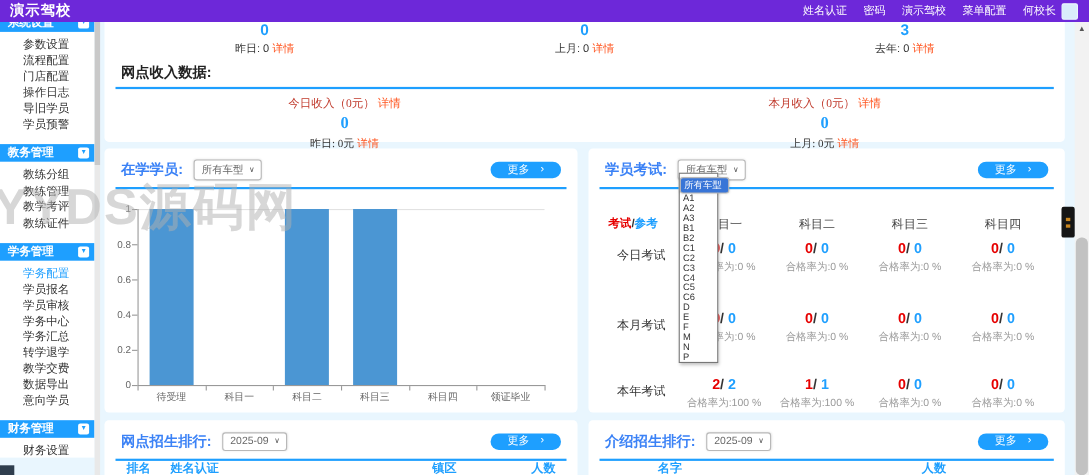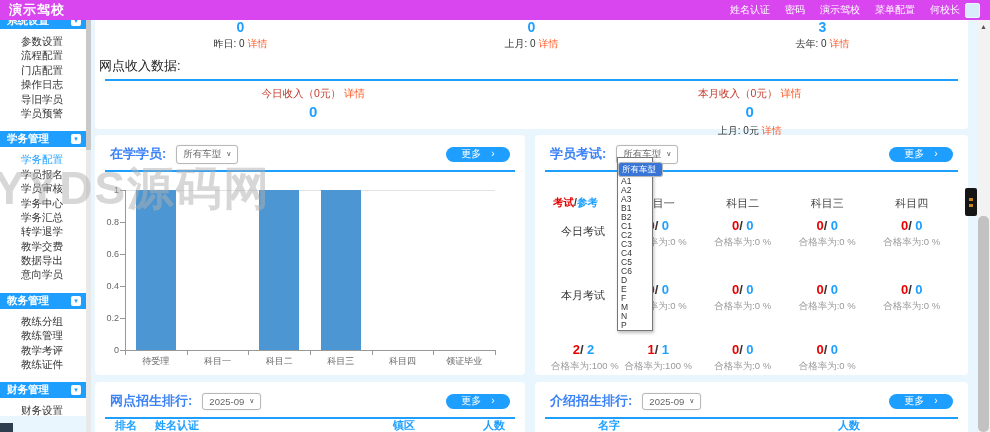--- a/index.html
+++ b/index.html
@@ -1,19 +1,19 @@
 <!DOCTYPE html>
 <html><head>
 <meta charset="utf-8">
 <style>
   html,body{margin:0;padding:0;background:#fff;}
   .screen{position:relative;width:990px;height:432px;overflow:hidden;background:#e9f6fe;
           font-family:"Liberation Sans","DejaVu Sans",sans-serif;-webkit-font-smoothing:antialiased;}
   
-  .header{position:absolute;left:0;top:0;width:990px;height:20px;background:#d946ef;z-index:20;display:flex;align-items:center;}
+  .header{position:absolute;left:0;top:0;width:990px;height:20px;background:#6d28d9;z-index:20;display:flex;align-items:center;}
   .brand{color:#fff;font-weight:bold;font-size:13px;padding-left:9px;letter-spacing:1px;}
   .hnav{margin-left:auto;display:flex;gap:15px;align-items:flex-end;}
   .hlink{color:#fff;font-size:10px;cursor:pointer;white-space:nowrap;}
   .huser{display:flex;align-items:center;gap:5px;color:#fff;font-size:10px;margin:0 10px 0 15px;cursor:pointer;}
   .avatar{width:13px;height:13px;background:#d9ecfb;border:1px solid #eaf5fe;border-radius:2px;display:inline-block;}
   
   .sidebar{position:absolute;left:0;top:4px;width:86px;height:412px;background:#fff;z-index:5;overflow:hidden;}
   .side-sec{margin-top:11px;}
   .side-sec:first-child{margin-top:9px;}
   .side-bar{height:16px;background:#1E9FFF;color:#fff;font-size:10.5px;font-weight:bold;display:flex;align-items:center;justify-content:space-between;padding:0 5px 0 7px;cursor:pointer;}
@@ -28,23 +28,23 @@
   .p1{left:95px;top:20px;width:873px;height:109px;border-radius:0 0 4px 4px;}
   .p2{left:95px;top:135px;width:430px;height:240px;}
   .p3{left:535px;top:135px;width:433px;height:240px;}
   .p4{left:95px;top:382px;width:430px;height:60px;}
   .p5{left:535px;top:382px;width:433px;height:60px;}
   .ov-row{display:flex;padding-top:1px;}
   .col{flex:1;text-align:center;}
   .bignum{color:#1E9FFF;font-size:14px;font-weight:bold;line-height:13px;}
   .sub{font-size:10px;color:#333;margin-top:3px;}
   .rlink{color:#FF5722;cursor:pointer;text-decoration:none;}
-  .p1-head{font-size:13px;font-weight:normal;color:#222;padding:6px 0 4px 4px;}
+  .p1-head{font-size:13px;font-weight:bold;color:#222;padding:6px 0 4px 15px;}
   .hr-blue{height:2px;background:#1E9FFF;margin:0 10px;}
-  .inc-row{display:flex;margin-top:6px;}
+  .inc-row{display:flex;margin-top:6px;font-family:Liberation Serif, serif;}
   .ilabel{font-size:10.5px;color:#c0392b;}
   .bignum2{color:#1E9FFF;font-size:15px;font-weight:bold;margin-top:3px;line-height:16px;}
   .inc-row .sub{margin-top:4px;}
   
   .phead{position:relative;height:26px;display:flex;align-items:center;padding:6px 15px 0 15px;gap:10px;}
   .ptitle{font-size:13px;font-weight:bold;color:#3b82f6;white-space:nowrap;}
   .sel{display:inline-flex;align-items:center;gap:5px;border:1px solid #b8b8b8;border-radius:3px;background:#fff;
        padding:2px 6px;font-size:9.5px;color:#666;cursor:pointer;box-shadow:0 0 2px rgba(0,0,0,.1);white-space:nowrap;}
   .chev{font-size:7px;color:#555;}
   .more{margin-left:auto;width:64px;height:15px;background:#1E9FFF;border-radius:8px;color:#fff;font-size:10px;
@@ -119,49 +119,49 @@
           <div class="side-item">参数设置</div>
           <div class="side-item">流程配置</div>
           <div class="side-item">门店配置</div>
           <div class="side-item">操作日志</div>
           <div class="side-item">导旧学员</div>
           <div class="side-item">学员预警</div>
         </div>
       </div>
       <div class="side-sec">
         <div class="side-bar">
+       <span>教务管理</span>
+       <span class="side-toggle">▾</span>
+     </div>
+        <div class="side-items">
+          <div class="side-item">教练分组</div>
+          <div class="side-item">教练管理</div>
+          <div class="side-item">教学考评</div>
+          <div class="side-item">教练证件</div>
+        </div>
+      </div>
+      <div class="side-sec">
+        <div class="side-bar">
        <span>学务管理</span>
        <span class="side-toggle">▾</span>
      </div>
         <div class="side-items">
           <div class="side-item active">学务配置</div>
           <div class="side-item">学员报名</div>
           <div class="side-item">学员审核</div>
           <div class="side-item">学务中心</div>
           <div class="side-item">学务汇总</div>
           <div class="side-item">转学退学</div>
           <div class="side-item">教学交费</div>
           <div class="side-item">数据导出</div>
           <div class="side-item">意向学员</div>
         </div>
       </div>
       <div class="side-sec">
         <div class="side-bar">
-       <span>教务管理</span>
-       <span class="side-toggle">▾</span>
-     </div>
-        <div class="side-items">
-          <div class="side-item">教练分组</div>
-          <div class="side-item">教练管理</div>
-          <div class="side-item">教学考评</div>
-          <div class="side-item">教练证件</div>
-        </div>
-      </div>
-      <div class="side-sec">
-        <div class="side-bar">
        <span>财务管理</span>
        <span class="side-toggle">▾</span>
      </div>
         <div class="side-items">
           <div class="side-item">财务设置</div>
         </div>
       </div>
     </div>
   <div class="side-scroll"></div>
 
@@ -179,20 +179,21 @@
      <div class="bignum">3</div>
      <div class="sub">去年: 0 <a class="rlink">详情</a></div>
    </div>
       </div>
     <div class="p1-head">网点收入数据:</div>
     <div class="hr-blue"></div>
     <div class="inc-row" id="incRow">
         <div class="col">
      <div class="ilabel">今日收入（0元）&nbsp;<a class="rlink">详情</a></div>
      <div class="bignum2">0</div>
+     <div class="sub">昨日: 0元 <a class="rlink">详情</a></div>
    </div>
         <div class="col">
      <div class="ilabel">本月收入（0元）&nbsp;<a class="rlink">详情</a></div>
      <div class="bignum2">0</div>
      <div class="sub">上月: 0元 <a class="rlink">详情</a></div>
    </div>
       </div>
   </div>
 
   <div class="panel p2" id="panelStudents">
@@ -295,20 +296,21 @@
           <div class="ecell">
        <div class="enum"><span class="red">0</span>/ <span class="blue">0</span></div>
        <div class="erate">合格率为:0 %</div>
      </div>
           <div class="ecell">
        <div class="enum"><span class="red">0</span>/ <span class="blue">0</span></div>
        <div class="erate">合格率为:0 %</div>
      </div>
         </div>
         <div class="erow erow2">
+          <div class="elabel">本年考试</div>
           <div class="ecell">
        <div class="enum"><span class="red">2</span>/ <span class="blue">2</span></div>
        <div class="erate">合格率为:100 %</div>
      </div>
           <div class="ecell">
        <div class="enum"><span class="red">1</span>/ <span class="blue">1</span></div>
        <div class="erate">合格率为:100 %</div>
      </div>
           <div class="ecell">
        <div class="enum"><span class="red">0</span>/ <span class="blue">0</span></div>

